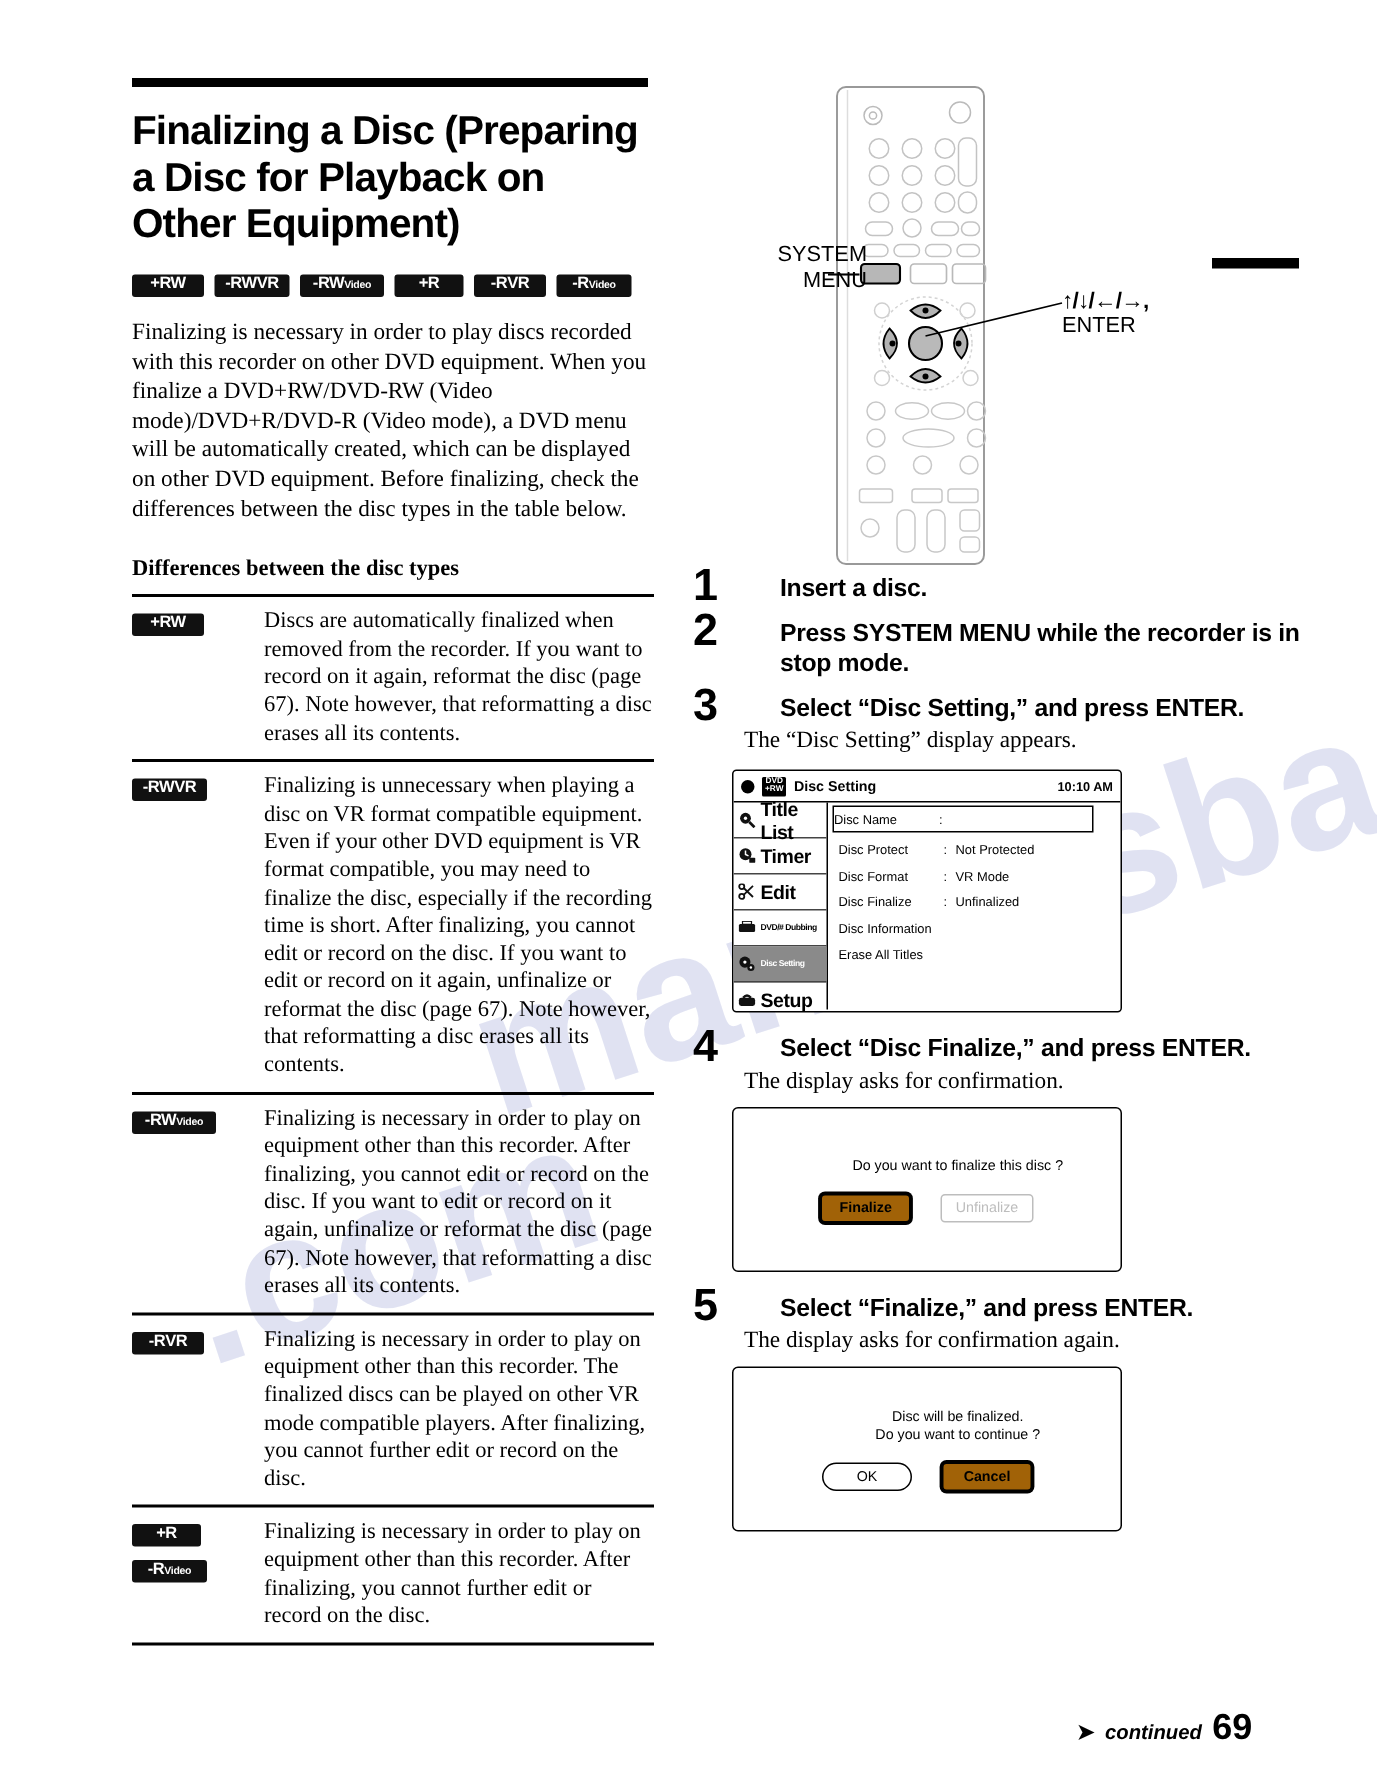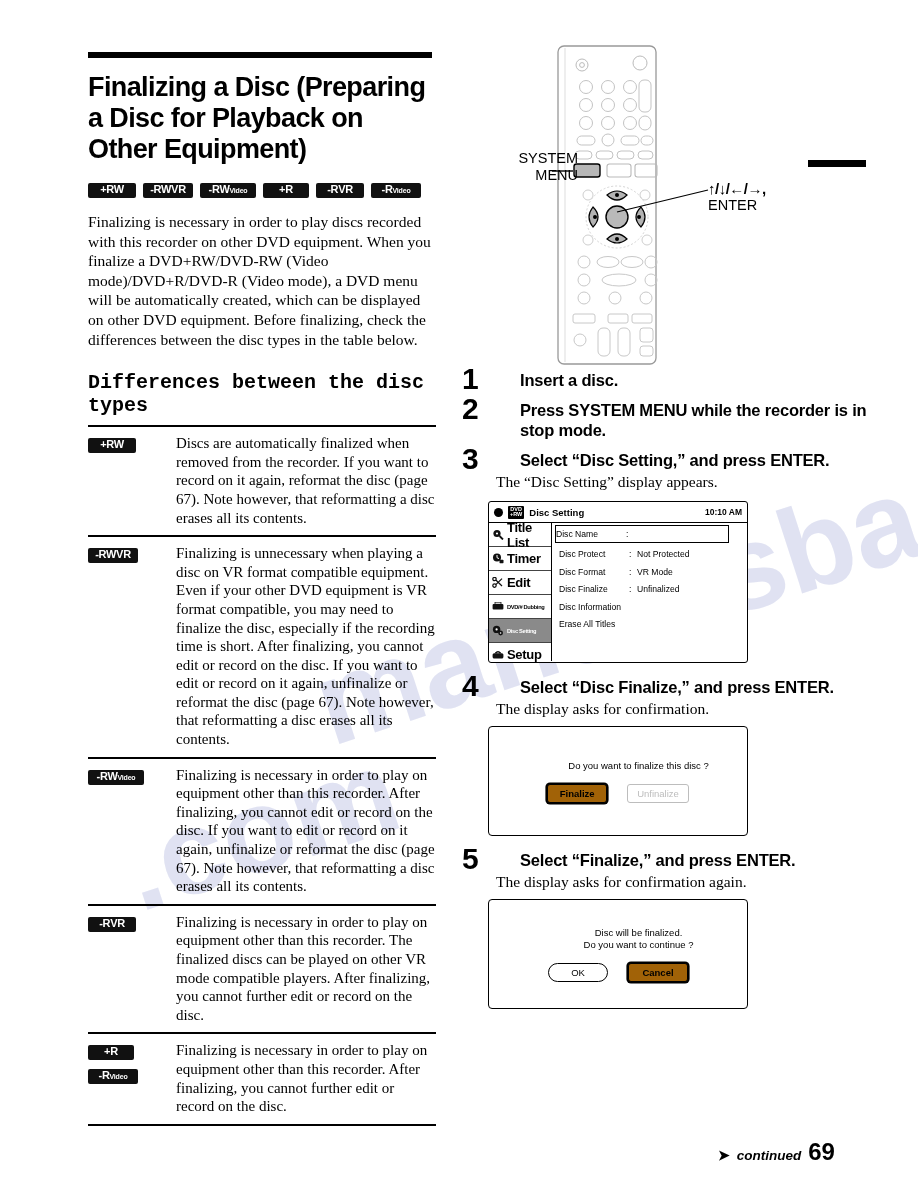--- a/index.html
+++ b/index.html
@@ -47,38 +47,38 @@
   .badge.b-rwvideo{width:56px;height:15px;}
   .badge.b-plusr{width:46px;height:15px;}
   .badge.b-rvr{width:48px;height:15px;}
   .badge.b-rvideo{width:50px;height:15px;}
 
   p.body{
     font-size:15.5px;line-height:19.6px;margin:0 0 0 0;
     text-align:left;
   }
   h2.sub-head{
-    font-family:Liberation Mono, monospace;
-    font-weight:bold;font-size:20px;
+    font-family:Liberation Serif, serif;
+    font-weight:bold;font-size:15px;
     margin:22px 0 8px 0;
   }
 
   
   table.disc-table{border-collapse:collapse;width:348px;margin-top:2px;}
   table.disc-table td{
     vertical-align:top;padding:7px 0 8px 0;
     border-top:2.5px solid #000;
   }
   table.disc-table tr:last-child td{border-bottom:2.5px solid #000;}
   td.badge-cell{width:88px;padding-left:6px;}
   td.badge-cell .badge{margin-bottom:5px;}
   td.desc-cell{font-size:15px;line-height:18.6px;padding-left:6px;}
 
   
-  .right-col{position:absolute;left:460px;top:40px;width:420px;}
+  .right-col{position:absolute;left:460px;top:52px;width:420px;}
 
   .remote-area{position:relative;height:330px;}
 
   .callout-label{
     position:absolute;
     font-family:"Liberation Sans", sans-serif;
     font-size:14.5px;line-height:17px;
     color:#000;
   }
   #sysmenu-label{left:28px;top:110px;text-align:right;width:90px;}

